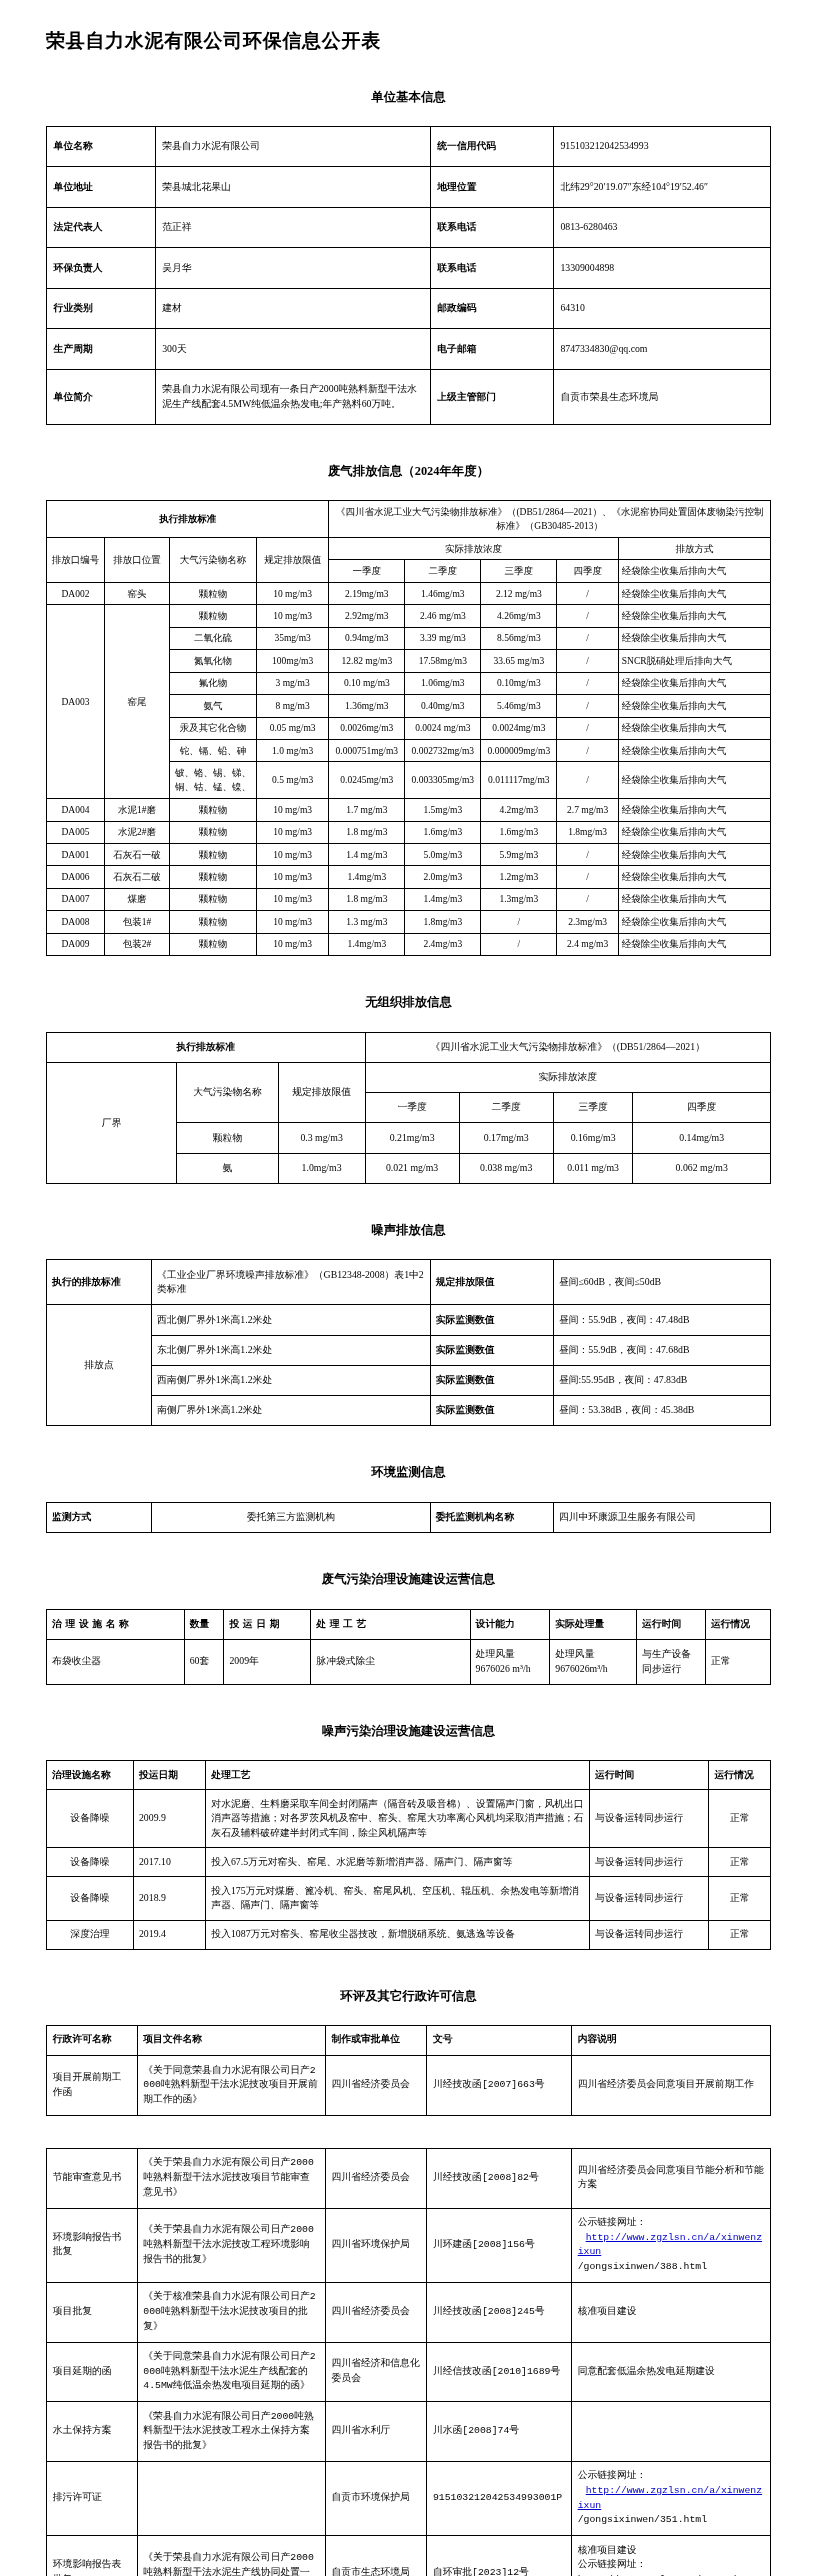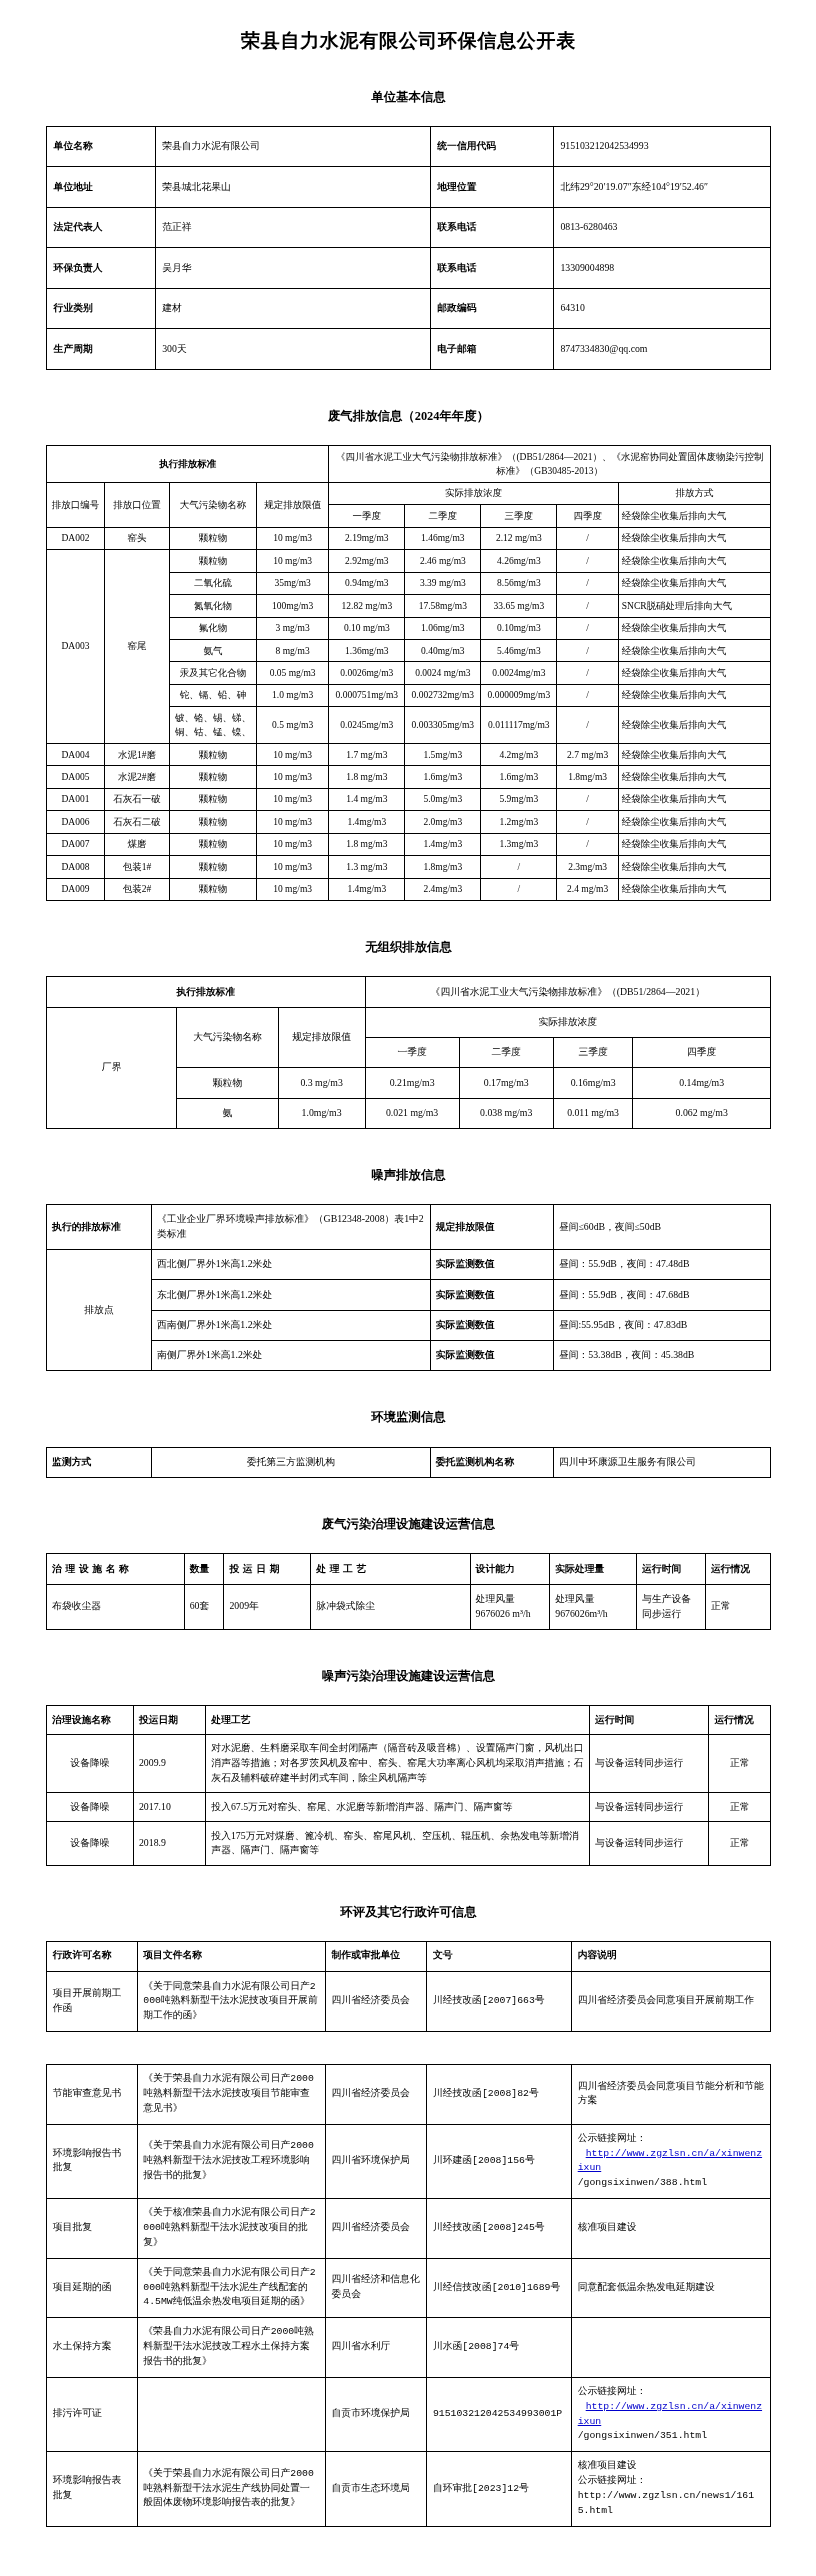--- a/index.html
+++ b/index.html
@@ -1,18 +1,18 @@
 <!DOCTYPE html>
 <html lang="zh" style="--link: #0000cc;font-size:11.6px"><head>
 <meta charset="utf-8">
 <style>
   html,body{margin:0;padding:0;background:#ffffff;color:#000;}
   body{width:817px;font-family:"Liberation Serif","DejaVu Serif",serif;}
   .doc{padding:16px 46px 51px 46px;}
-  h1{text-align:center;font-size:19px;font-weight:bold;margin:11.6px 0 35px 0;letter-spacing:0.7px;}
+  h1{font-size:19px;font-weight:bold;margin:11.6px 0 35px 0;letter-spacing:0.7px;}
   section h2{text-align:center;font-size:12.4px;font-weight:bold;margin:38px 0 20.4px 0;}
   #sec-0 h2{margin-top:16px;}
   table.grid{border-collapse:collapse;width:100%;table-layout:fixed;font-size:9.8px;}
   table.grid td{border:1.2px solid #000;padding:5.8px 5.1px;vertical-align:middle;line-height:1.5;word-break:break-all;}
   .al-l{text-align:left}.al-c{text-align:center}
   .bold{font-weight:bold}
   .spaced{letter-spacing:3.6px}
   .link{color:var(--link,#0000cc);text-decoration:underline;cursor:pointer;margin-left:8px;}
   table.t-basic td{padding:12.4px 6.6px;margin-left:30px;}
   table.t-gas td{padding:3.6px 2.9px;font-size:9.5px;}
@@ -66,20 +66,26 @@
               <td class="al-l">建材</td>
               <td class="al-l bold">邮政编码</td>
               <td class="al-l">64310</td>
             </tr>
             <tr>
               <td class="al-l bold">生产周期</td>
               <td class="al-l">300天</td>
               <td class="al-l bold">电子邮箱</td>
               <td class="al-l">8747334830@qq.com</td>
             </tr>
+            <tr>
+              <td class="al-l bold">单位简介</td>
+              <td class="al-l">荣县自力水泥有限公司现有一条日产2000吨熟料新型干法水泥生产线配套4.5MW纯低温余热发电;年产熟料60万吨。</td>
+              <td class="al-l bold">上级主管部门</td>
+              <td class="al-l">自贡市荣县生态环境局</td>
+            </tr>
           </tbody>
         </table>
       </div>
   </section>
 
   <section id="sec-1">
     <h2>废气排放信息（2024年年度）</h2>
     <div>
         <table class="grid t-gas">
           <colgroup>
@@ -469,20 +475,27 @@
               <td class="al-l">与设备运转同步运行</td>
               <td class="al-c">正常</td>
             </tr>
             <tr>
               <td class="al-c">设备降噪</td>
               <td class="al-l">2018.9</td>
               <td class="al-l">投入175万元对煤磨、篦冷机、窑头、窑尾风机、空压机、辊压机、余热发电等新增消声器、隔声门、隔声窗等</td>
               <td class="al-l">与设备运转同步运行</td>
               <td class="al-c">正常</td>
             </tr>
+            <tr>
+              <td class="al-c">深度治理</td>
+              <td class="al-l">2019.4</td>
+              <td class="al-l">投入1087万元对窑头、窑尾收尘器技改，新增脱硝系统、氨逃逸等设备</td>
+              <td class="al-l">与设备运转同步运行</td>
+              <td class="al-c">正常</td>
+            </tr>
           </tbody>
         </table>
       </div>
   </section>
 
   <section id="sec-7">
     <h2>环评及其它行政许可信息</h2>
     <div>
         <table class="grid t-permit">
           <colgroup>

